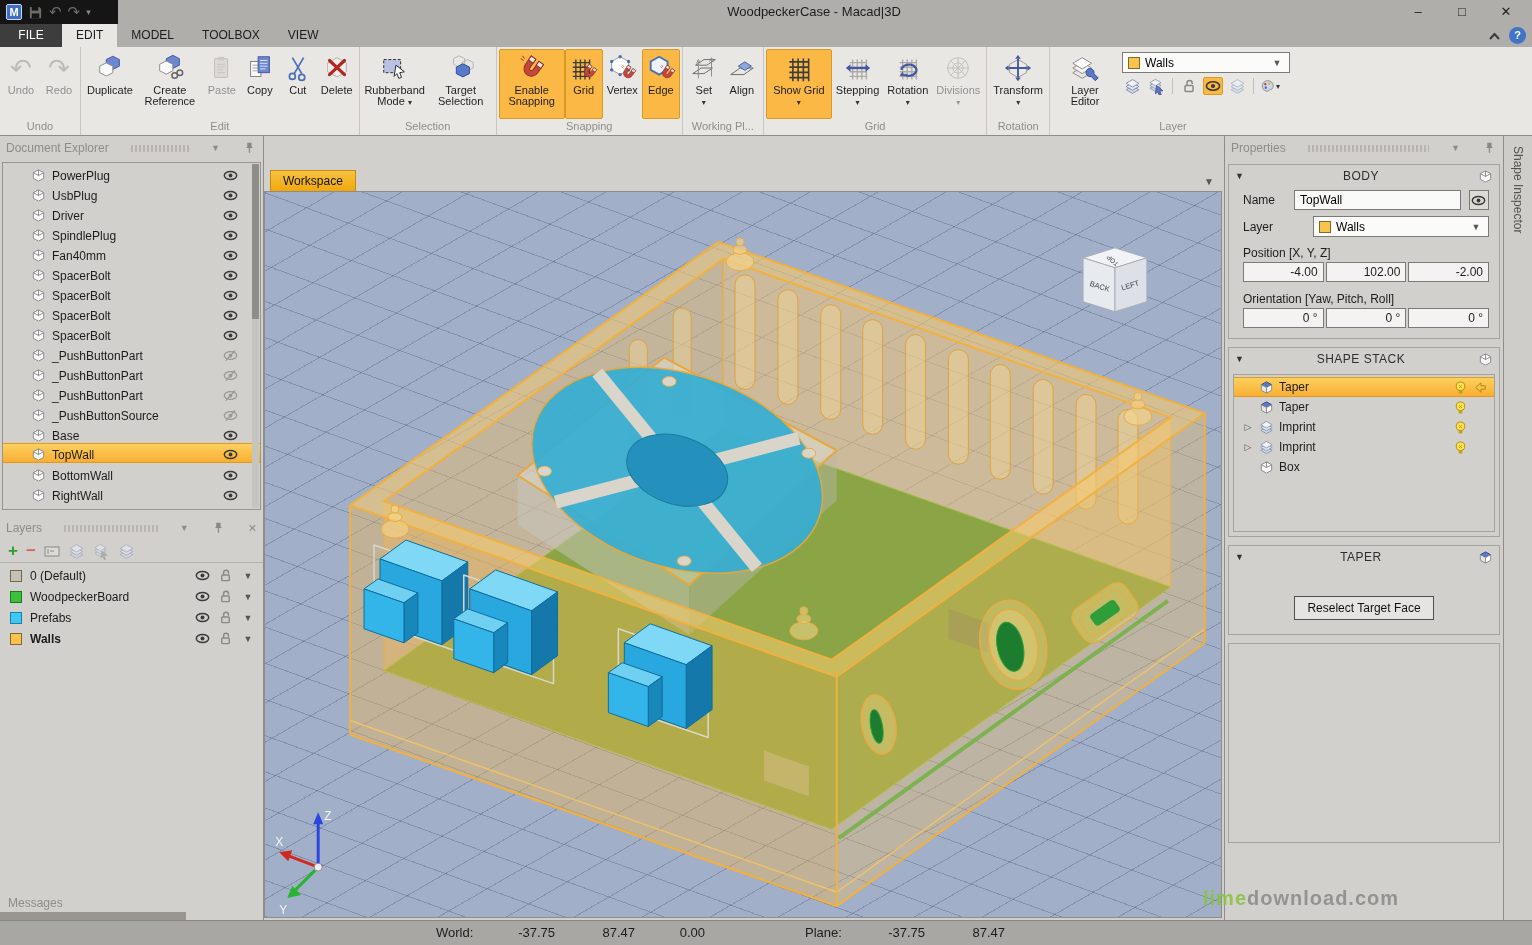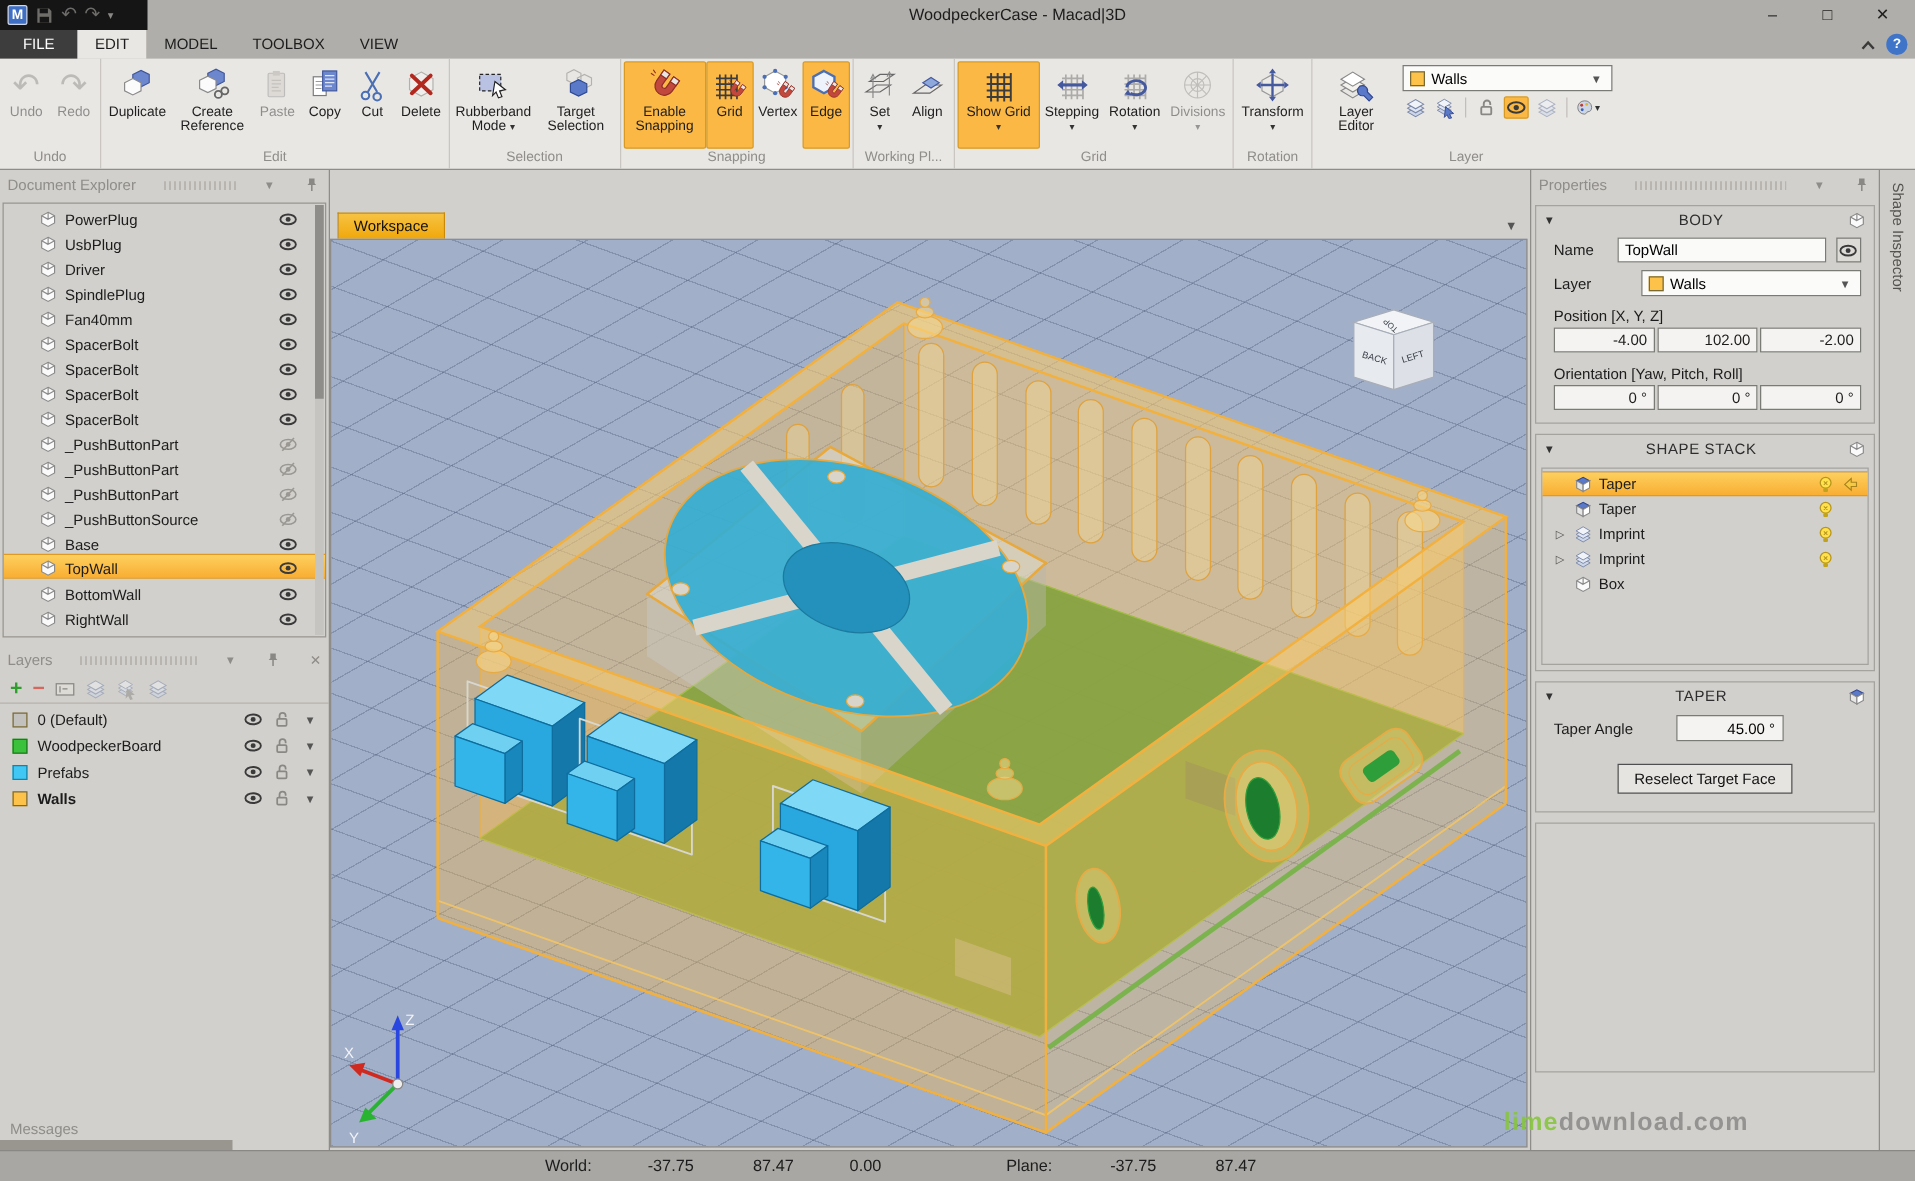--- a/index.html
+++ b/index.html
@@ -97,21 +97,21 @@
   .numrow { display:flex; gap:2px; padding:0 10px 4px 14px; }
   .numfield { flex:1; height:20px; background:#f4f3f1; border:1px solid #7a7a76; font-size:12px; text-align:right; padding:2px 5px 0 0; color:#1c1c1c; }
   .stackbox { margin:4px; border:1px solid #a5a39e; height:158px; padding-top:2px; }
   .srow { display:flex; align-items:center; height:20px; font-size:12px; color:#1c1c1c; gap:5px; padding:0 6px 0 8px; }
   .srow .sind { width:12px; font-size:9px; color:#555; text-align:center; }
   .srow .slabel { flex:1; }
   .srow.sel { background:linear-gradient(#fdd05e,#f9ae33); border-top:1px solid #e09a22; border-bottom:1px solid #e09a22; }
   .taprow { display:flex; align-items:center; padding:4px 10px 4px 14px; gap:10px; }
   .taplabel { width:88px; font-size:12px; color:#1c1c1c; }
   .tapfield { width:86px; height:21px; background:#f4f3f1; border:1px solid #7a7a76; font-size:12px; text-align:right; padding:3px 6px 0 0; }
-  .reselect { display:block; margin:14px auto 14px auto; background:#e6e4e0; border:1px solid #4f4f4f; font-size:12px; color:#111; padding:4px 12px; font-family:"Liberation Sans",sans-serif; }
+  .reselect { display:block; margin:28px auto 14px auto; background:#e6e4e0; border:1px solid #4f4f4f; font-size:12px; color:#111; padding:4px 12px; font-family:"Liberation Sans",sans-serif; }
   .emptybox { height:200px; }
 
   
   .sistrip { position:absolute; left:1503px; top:136px; width:29px; bottom:25px; background:#cfcdc9; border-left:1px solid #8f8d89; }
   .sitext { writing-mode:vertical-rl; font-size:12px; color:#55534f; padding-top:10px; margin-left:7px; }
 
   
   .statusbar { position:absolute; left:0; right:0; bottom:0; height:25px; background:#a8a7a3; border-top:1px solid #8a8884; font-size:13px; color:#1c1c1c; }
   .sb { position:absolute; top:4px; }
   .sbv { text-align:right; display:inline-block; }
@@ -1042,24 +1042,20 @@
   </div>
 
   <div class="sect">
     <div class="sect-h">
       <span class="tri">▼</span>
       <span class="st">TAPER</span>
       <svg class="ic16">
           <use href="#sy-cubeblue" width="15" height="15"></use>
         </svg>
     </div>
-    <div class="taprow">
-      <span class="taplabel">Taper Angle</span>
-      <div class="tapfield">45.00 °</div>
-    </div>
     <button class="reselect">Reselect Target Face</button>
   </div>
 
   <div class="sect emptybox"></div>
 </div>
 
 <div class="sistrip">
   <div class="sitext">Shape Inspector</div>
 </div>
 

